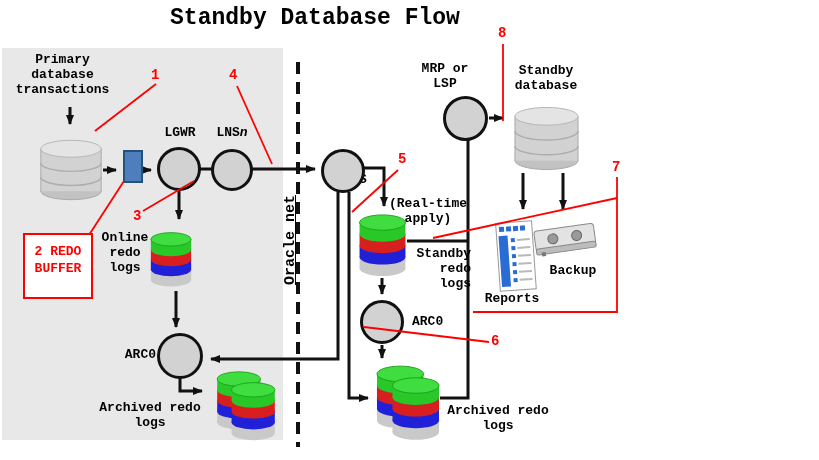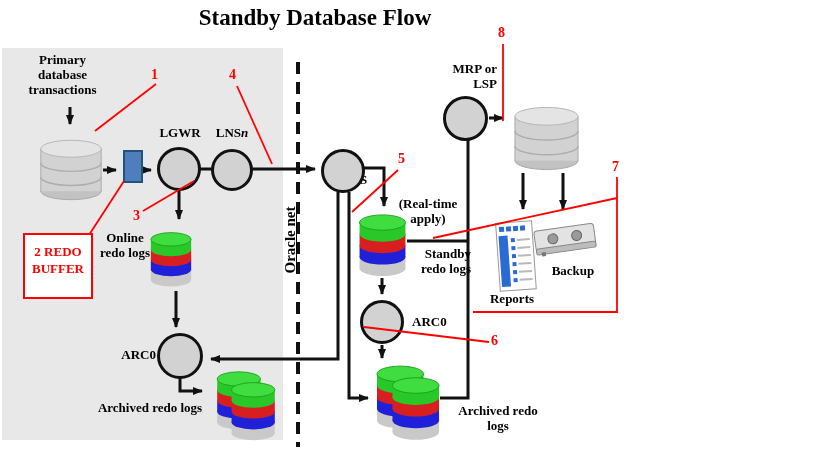--- a/index.html
+++ b/index.html
@@ -1,17 +1,17 @@
 <!DOCTYPE html>
 <html><head>
 <meta charset="utf-8">
 <style>
   html,body{margin:0;padding:0;background:#fff;}
   #stage{position:relative;width:819px;height:460px;background:#ffffff;overflow:hidden;
-         font-family:Liberation Serif, serif;}
+         font-family:Liberation Mono, monospace;}
   .lbl{position:absolute;font-weight:bold;font-size:13px;line-height:15px;text-align:center;color:#000;}
   .panel{position:absolute;left:2px;top:48px;width:281px;height:392px;background:#e8e8e8;}
   svg.layer{position:absolute;left:0;top:0;width:819px;height:460px;pointer-events:none;}
   .proc{position:absolute;border:3px solid #111;border-radius:50%;background:#d2d2d2;box-sizing:border-box;}
   .title{position:absolute;left:135px;top:5px;width:360px;text-align:center;
          font-size:23px;font-weight:bold;color:#000;}
   .rednum{position:absolute;color:#ff0000;font-weight:bold;font-size:14px;line-height:14px;}
   .redbox{position:absolute;left:23px;top:233px;width:66px;height:54px;border:2px solid #ff0000;
           background:#ffffff;color:#ff0000;font-weight:bold;font-size:13px;line-height:17px;
           text-align:center;padding-top:8px;box-sizing:content-box;}
@@ -118,23 +118,24 @@
         <rect x="1" y="10" width="48" height="12" fill="#28c828"></rect>
       <ellipse cx="25" cy="10" rx="24" ry="8" fill="#3fdd3f" stroke="#1da01d"></ellipse>
     </g>
   </svg>
 
   <div class="vtext">Oracle net</div>
 
   <div class="lbl" style="left:331px;top:128px;width:48px;margin-top:44px;">RFS</div>
   <div class="proc" style="left:321px;top:149px;width:44px;height:44px;"></div>
 
-  <div class="lbl" style="left:437px;top:61px;width:60px;text-align:right;">MRP or LSP</div>
+  <div class="lbl" style="left:415px;top:61px;width:60px;">MRP or LSP</div>
   <div class="proc" style="left:443px;top:96px;width:45px;height:45px;"></div>
 
+  <div class="lbl" style="left:506px;top:63px;width:80px;">Standby database</div>
   <svg class="icon" style="left:512px;top:104px;" width="69" height="68" viewBox="0 0 70 68">
     <ellipse cx="35" cy="57" rx="32" ry="9" fill="#c2c2c2" stroke="#a8a8a8"></ellipse>
     <rect x="3" y="12" width="64" height="45" fill="#d2d2d2"></rect>
     <path d="M3,12 v45 M67,12 v45" stroke="#a8a8a8" fill="none"></path>
     <path d="M3,27 a32,9 0 0 0 64,0" fill="none" stroke="#adadad" stroke-width="1.5"></path>
     <path d="M3,42 a32,9 0 0 0 64,0" fill="none" stroke="#adadad" stroke-width="1.5"></path>
     <ellipse cx="35" cy="12" rx="32" ry="9" fill="#e4e4e4" stroke="#b5b5b5"></ellipse>
   </svg>
 
   <div class="lbl" style="left:384px;top:196px;width:88px;">(Real-time apply)</div>

